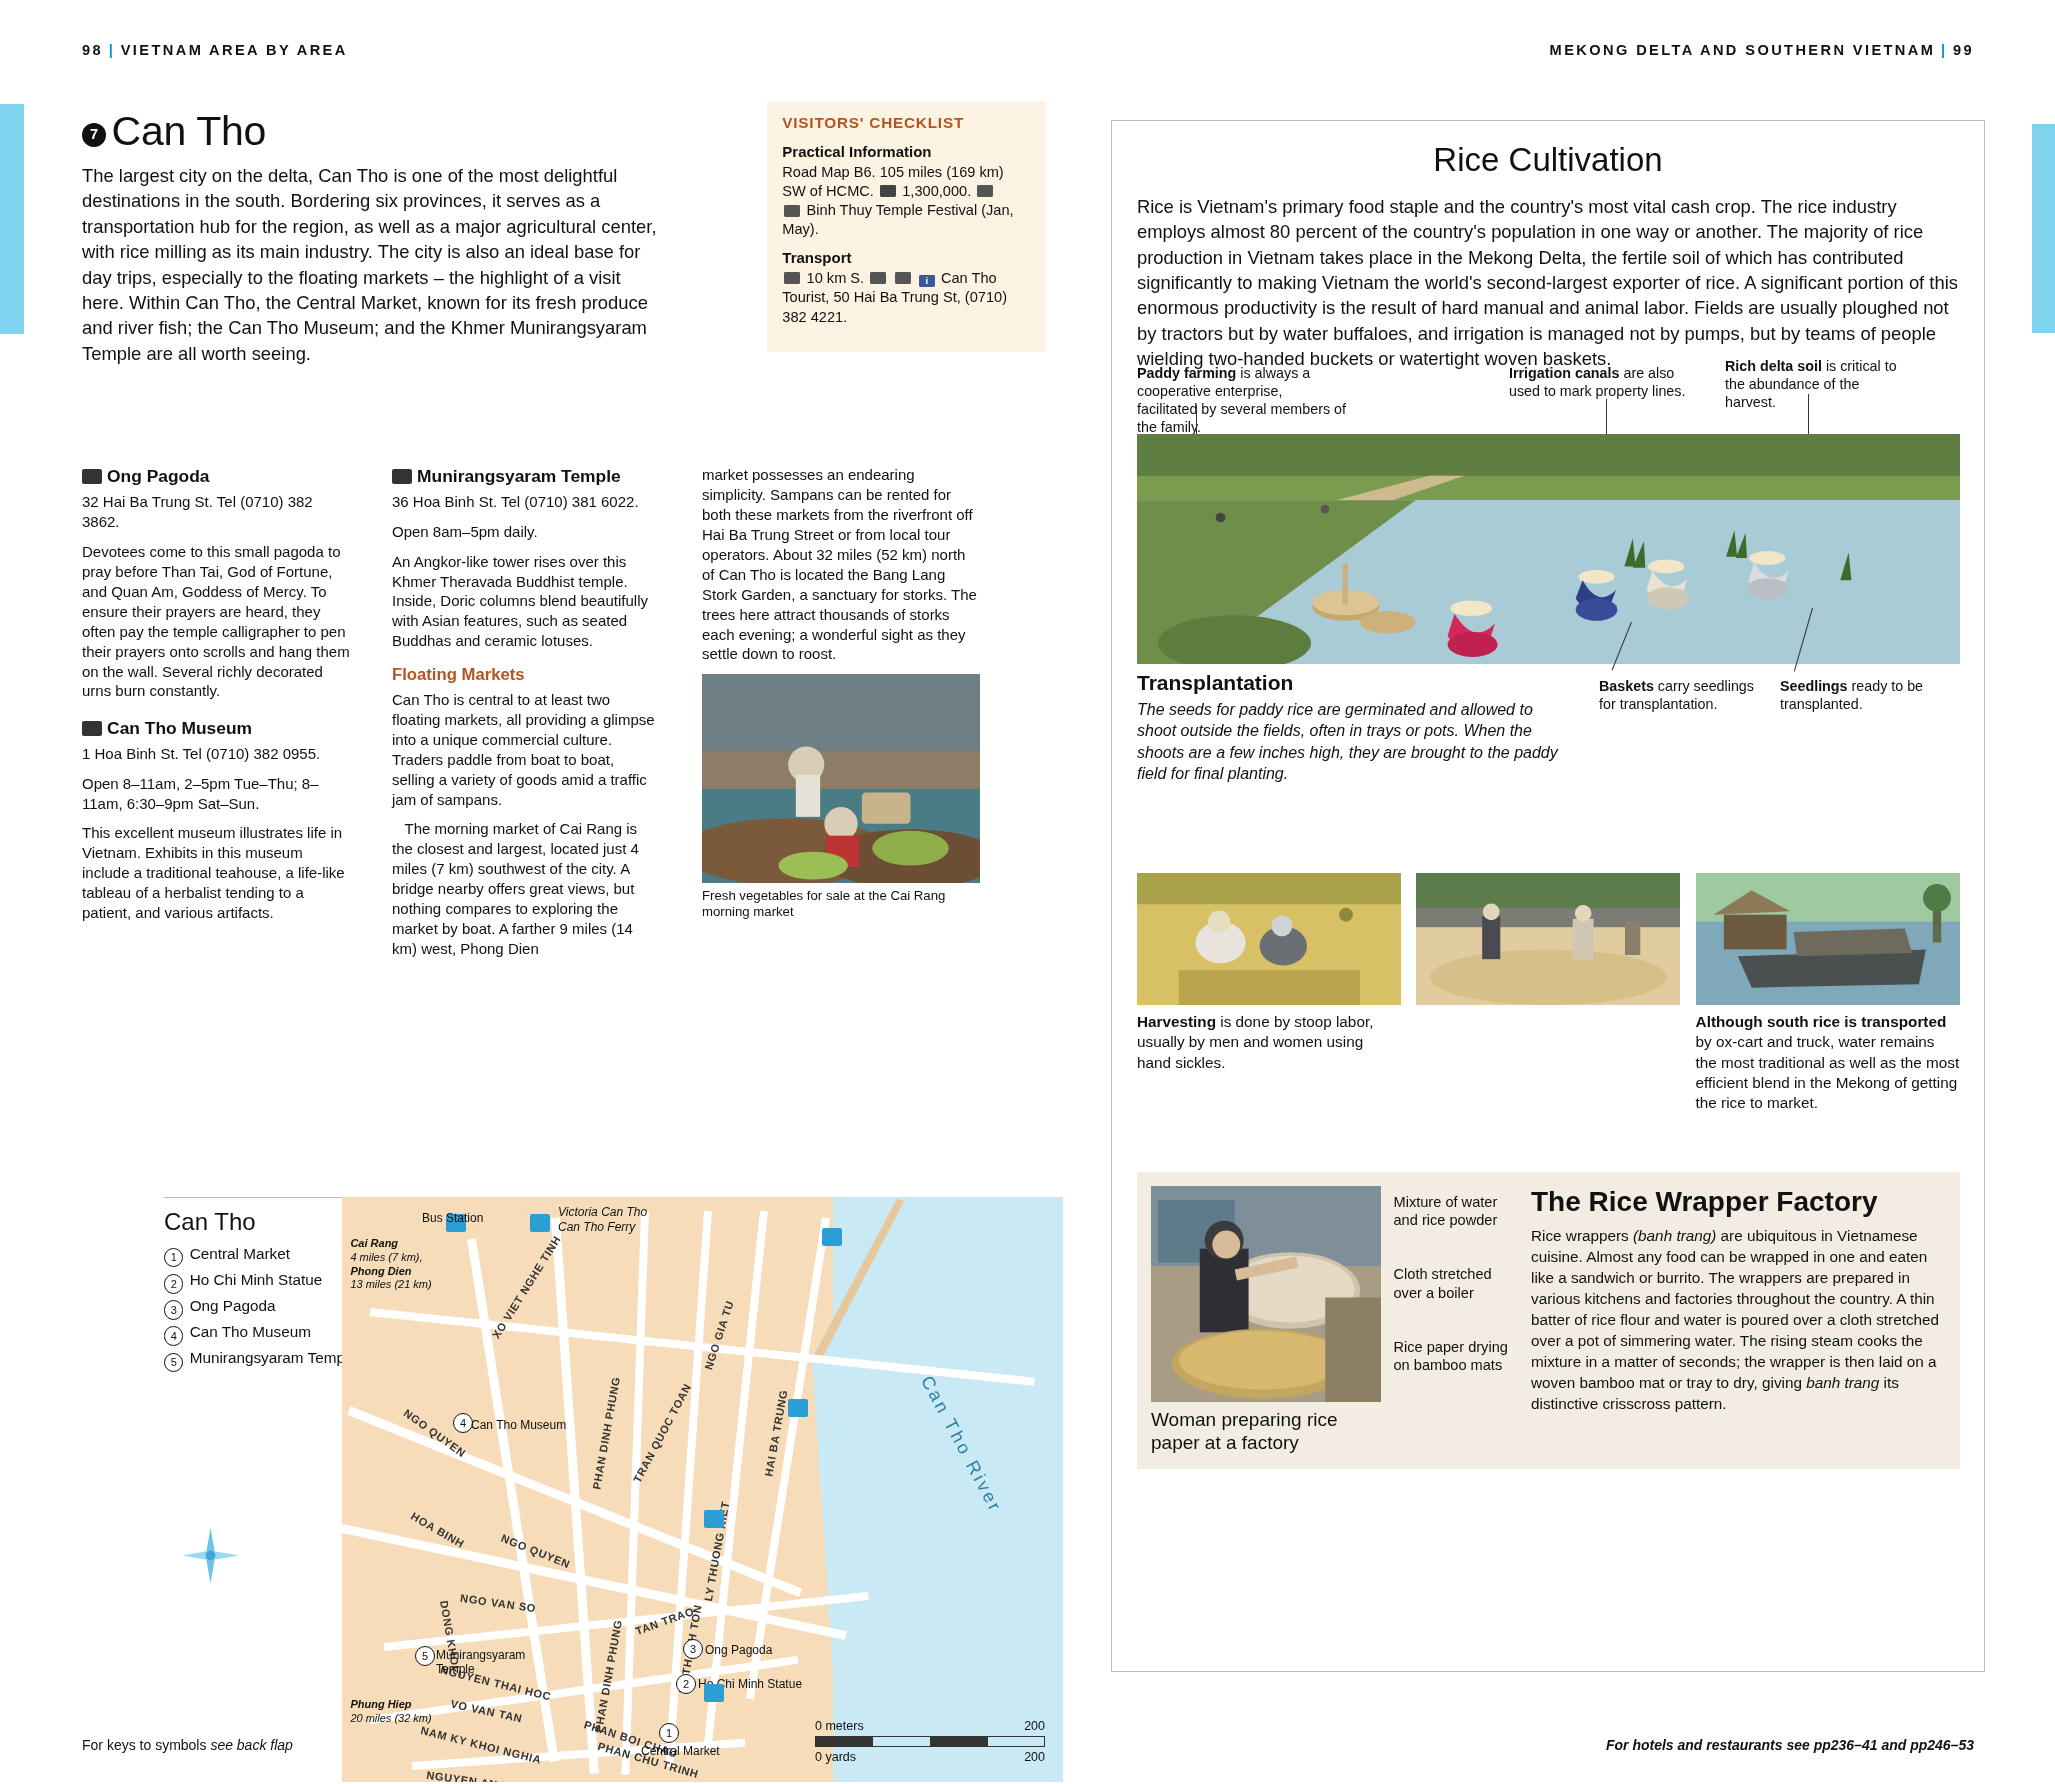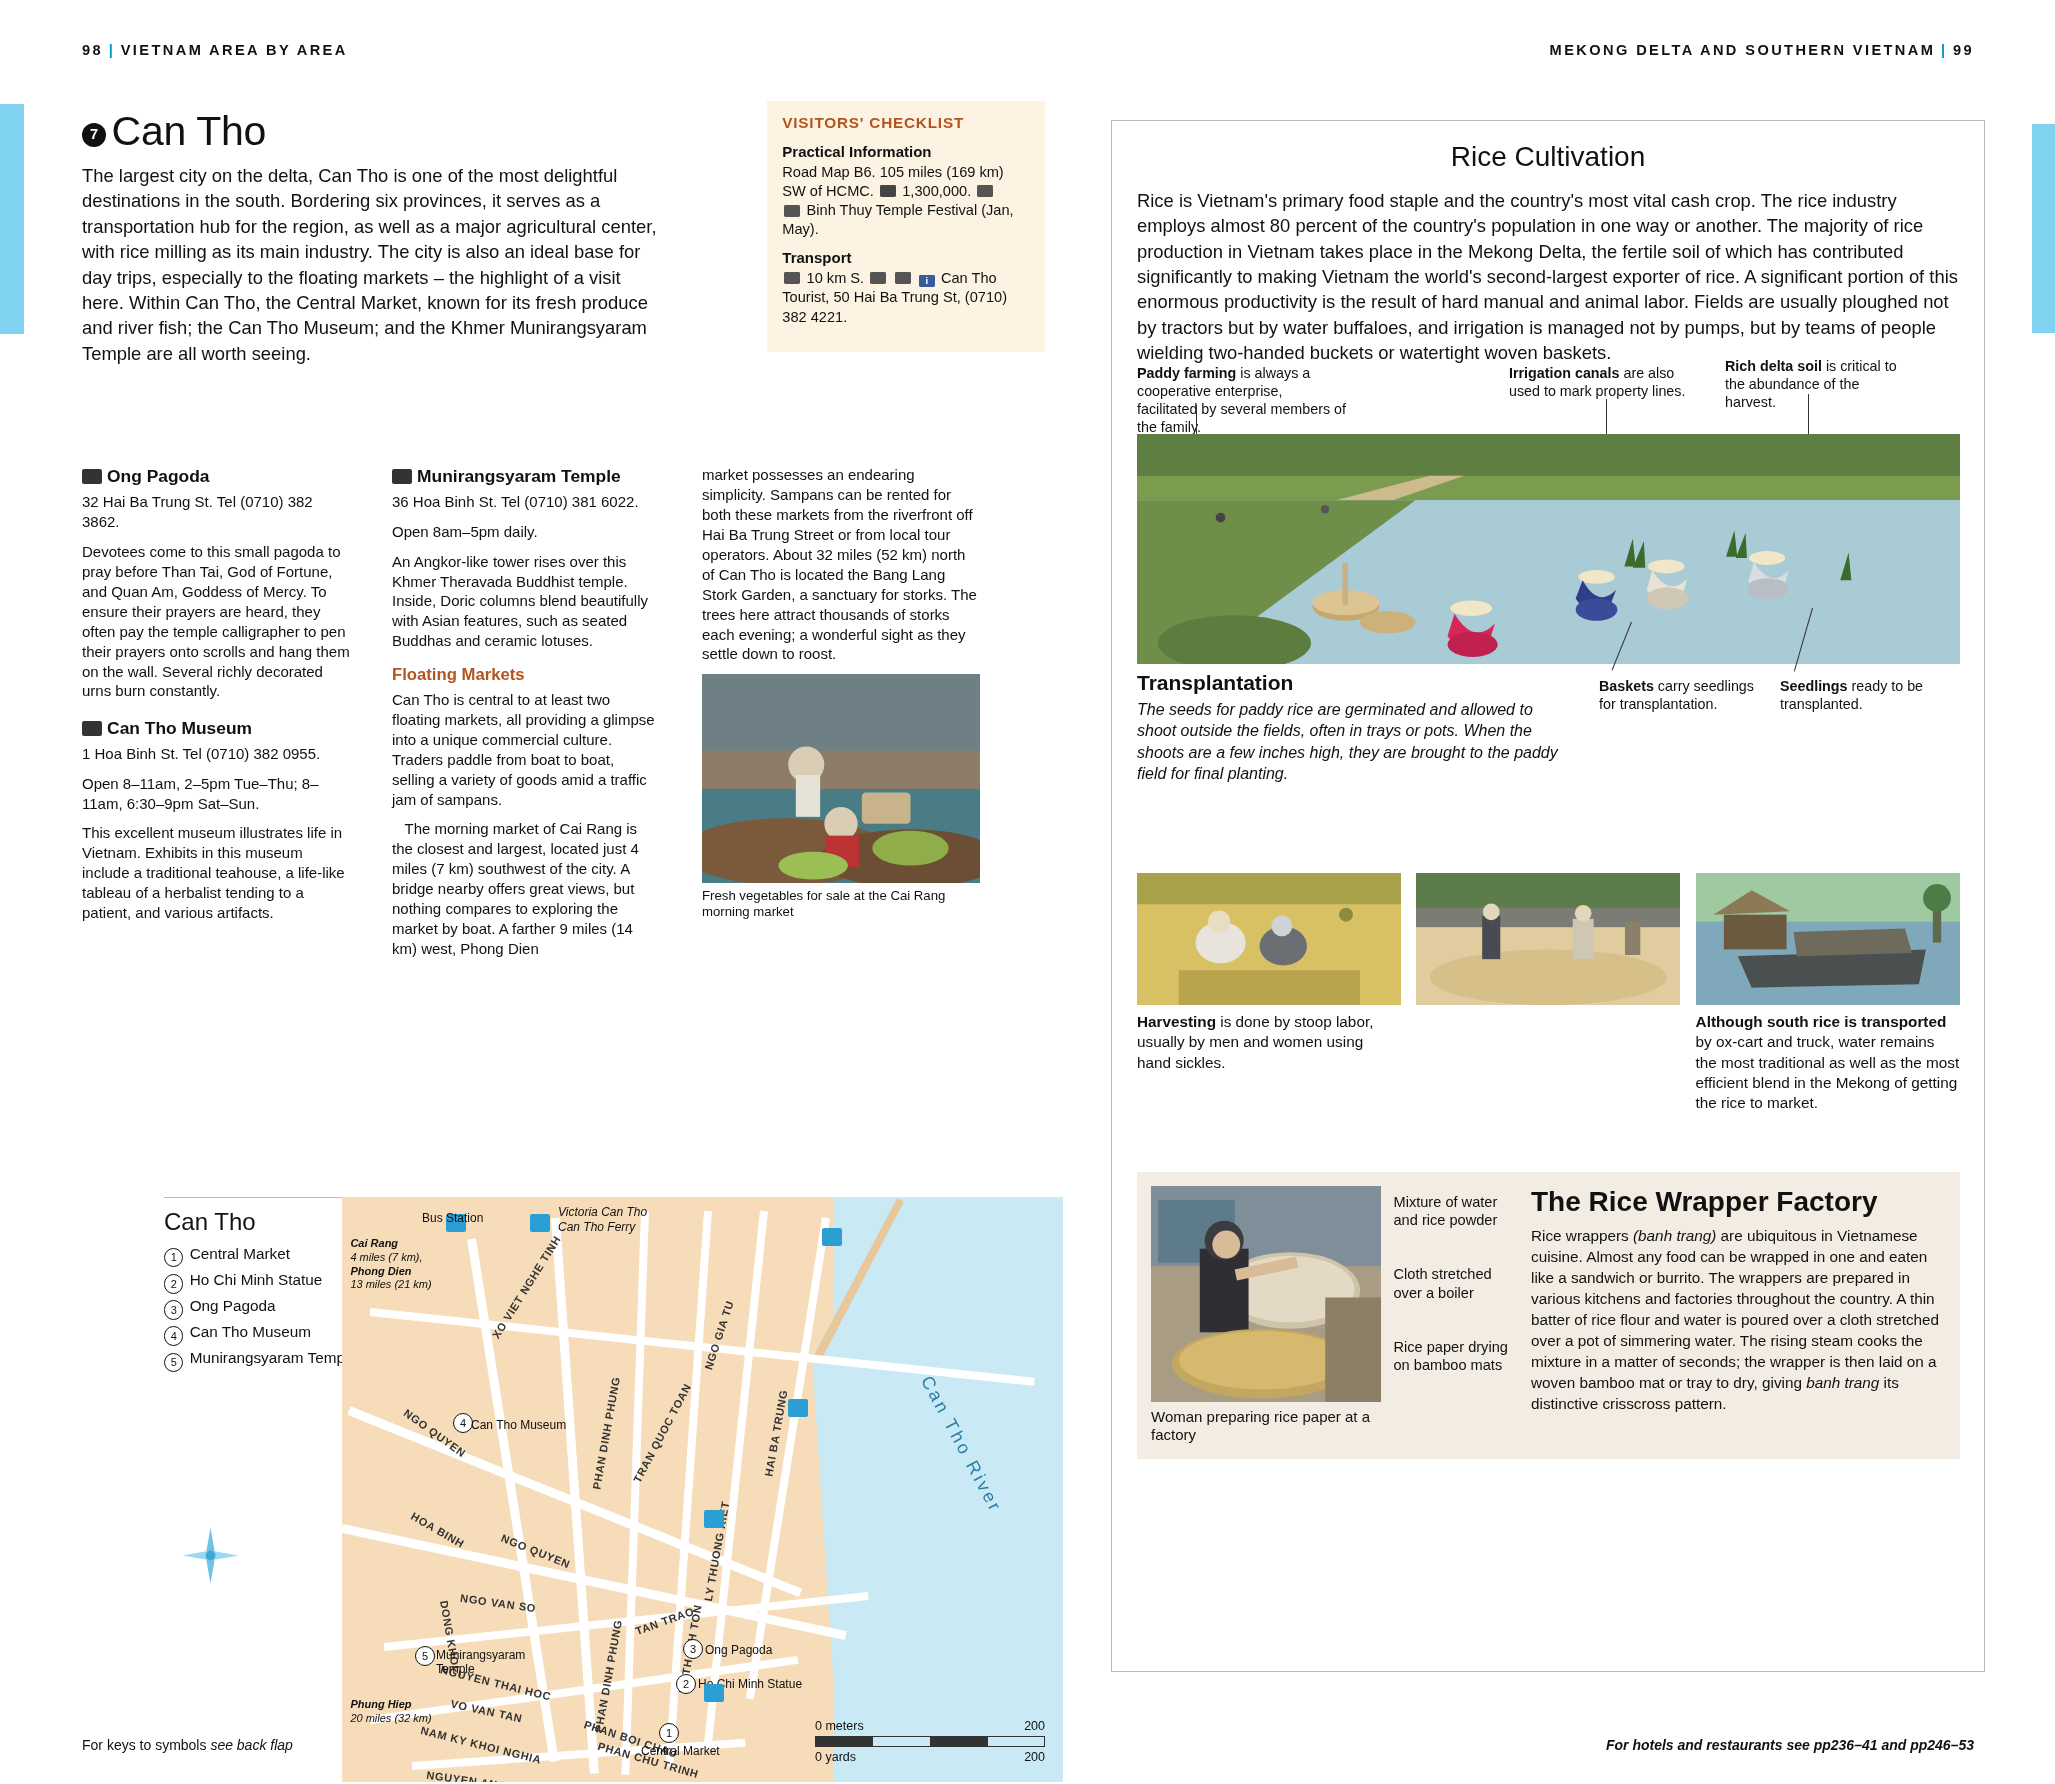--- a/index.html
+++ b/index.html
@@ -92,21 +92,21 @@
   .msq{position:absolute;width:19.5px;height:18px;background:#2b9fd4;border-radius:2.1px;}
   .scale{position:absolute;right:18px;bottom:18px;width:230px;font-size:12.5px;}
   .scalebar{height:9px;border:1px solid #333;display:flex;margin:2.8px 0;}
   .scalebar i{flex:1;border-right:1px solid #333;}
   .scalebar i:nth-child(odd){background:#333;}
   .scalebar i:last-child{border-right:0;}
   .compass{position:absolute;left:15.3px;top:327px;width:63px;height:63px;}
 
   
   .rp{position:absolute;left:1111px;top:120px;width:874px;height:1552px;border:1px solid #bbb;box-sizing:border-box;}
-  h2.rtitle{font-size:28px;font-weight:normal;text-align:center;margin:19.5px 0 15.3px 0;}
+  h2.rtitle{font-size:33px;font-weight:normal;text-align:center;margin:19.5px 0 15.3px 0;}
   .rintro{font-size:18.4px;line-height:1.38;margin:0 25px 18px 25px;}
   .annot{font-size:14.3px;line-height:1.25;position:absolute;}
   .annot b{font-weight:bold;}
   .bigphoto{position:absolute;left:25px;top:313px;width:823px;height:230px;overflow:hidden;}
   .sec-h{font-size:21px;margin:0 0 4.2px 0;}
   .sec-i{font-size:16px;line-height:1.33;font-style:italic;margin:0;}
   .thumbs{position:absolute;left:25px;top:752px;width:823px;display:flex;gap:15.3px;}
   .th{width:264px;}
   .th .img{width:264px;height:132px;overflow:hidden;}
   .th p{font-size:15.3px;line-height:1.33;margin:7px 0 0 0;}
@@ -497,21 +497,21 @@
             <ellipse cx="200" cy="148" rx="92" ry="48" fill="#e3d9c4"></ellipse>
             <rect x="70" y="90" width="70" height="120" fill="#2e2e33"></rect>
             <circle cx="105" cy="78" r="28" fill="#3b3b40"></circle>
             <circle cx="108" cy="84" r="20" fill="#d8bb97"></circle>
             <rect x="120" y="120" width="90" height="16" fill="#d8bb97" transform="rotate(-12 120 120)"></rect>
             <ellipse cx="160" cy="255" rx="130" ry="50" fill="#c3a65f"></ellipse>
             <ellipse cx="160" cy="250" rx="120" ry="42" fill="#d6b96f"></ellipse>
             <rect x="250" y="160" width="80" height="150" fill="#8d7f66"></rect>
           </svg>
         </div>
-        <p style="font-size:15px;margin-top:5.6px;line-height:1.25">Woman preparing rice paper at a factory</p>
+        <p style="font-size:19px;margin-top:5.6px;line-height:1.25">Woman preparing rice paper at a factory</p>
       </div>
 
       <div style="width:125px;padding-top:7px">
         <p style="font-size:14.6px;line-height:1.25;margin:0 0 36px 0">Mixture of water and rice powder</p>
         <p style="font-size:14.6px;line-height:1.25;margin:0 0 36px 0">Cloth stretched over a boiler</p>
         <p style="font-size:14.6px;line-height:1.25;margin:0">Rice paper drying on bamboo mats</p>
       </div>
 
       <div style="flex:1">
         <h4>The Rice Wrapper Factory</h4>

